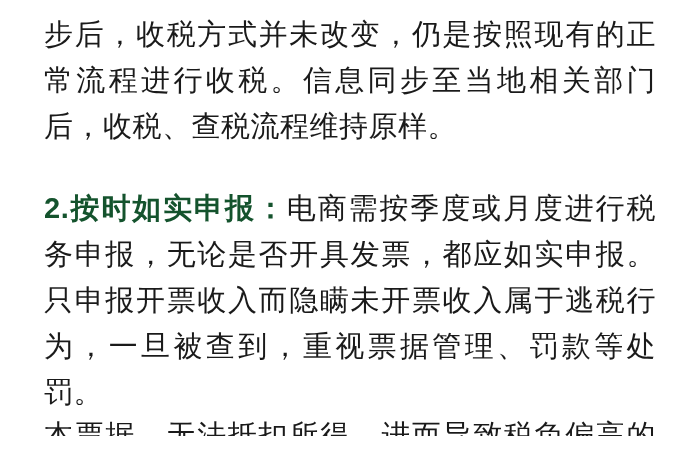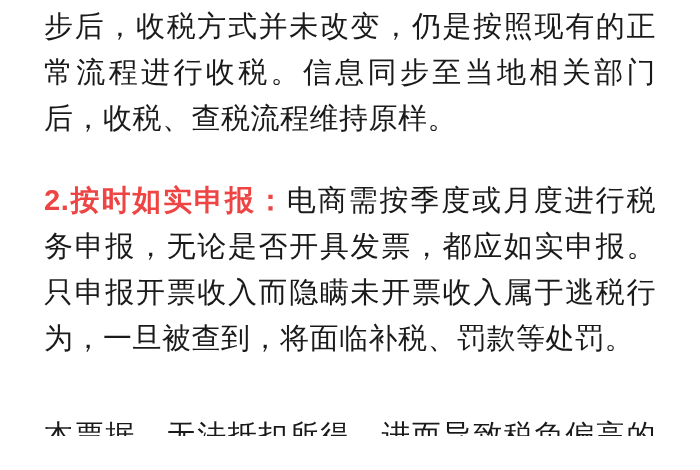--- a/index.html
+++ b/index.html
@@ -10,21 +10,21 @@
     width: 700px;
     height: 470px;
     background: #ffffff;
     font-family: "Liberation Sans", sans-serif;
     overflow: hidden;
   }
   .page {
     width: 700px;
     height: 436px;
     box-sizing: border-box;
-    padding: 0 44px;
+    padding: 8px 44px;
     background: #ffffff;
     position: relative;
     overflow: hidden;
   }
   .para {
     font-size: 29px;
     line-height: 46px;
     color: #1a1a1a;
     letter-spacing: 0.5px;
     text-align: justify;
@@ -34,21 +34,21 @@
     padding-top: 3px;
   }
   .para.spaced {
     margin-top: 36px;
   }
   .para.spaced2 {
     margin-top: 38px;
   }
   .lead {
     font-weight: bold;
-    color: #ef4444;
+    color: #14532d;
   }
   .clipped {
     
     position: absolute;
     left: 44px;
     right: 44px;
     bottom: -16px;
     height: 40px;
     overflow: hidden;
   }
@@ -59,21 +59,21 @@
 </head>
 <body>
 
 <div class="page">
 
   <p class="para cont">
     <span>步后，收税方式并未改变，仍是按照现有的正常流程进行收税。信息同步至当地相关部门后，收税、查税流程维持原样。</span>
   </p>
 
   <p class="para spaced">
-    <span class="lead">2.按时如实申报：</span><span>电商需按季度或月度进行税务申报，无论是否开具发票，都应如实申报。只申报开票收入而隐瞒未开票收入属于逃税行为，一旦被查到，将面临补税、罚款等处罚。</span>
+    <span class="lead">2.按时如实申报：</span><span>电商需按季度或月度进行税务申报，无论是否开具发票，都应如实申报。只申报开票收入而隐瞒未开票收入属于逃税行为，一旦被查到，重视票据管理、罚款等处罚。</span>
   </p>
 
 
   <div class="clipped">
     <p class="para">本票据，无法抵扣所得，进而导致税负偏高的问</p>
   </div>
 
 </div>
 
 </body></html>

